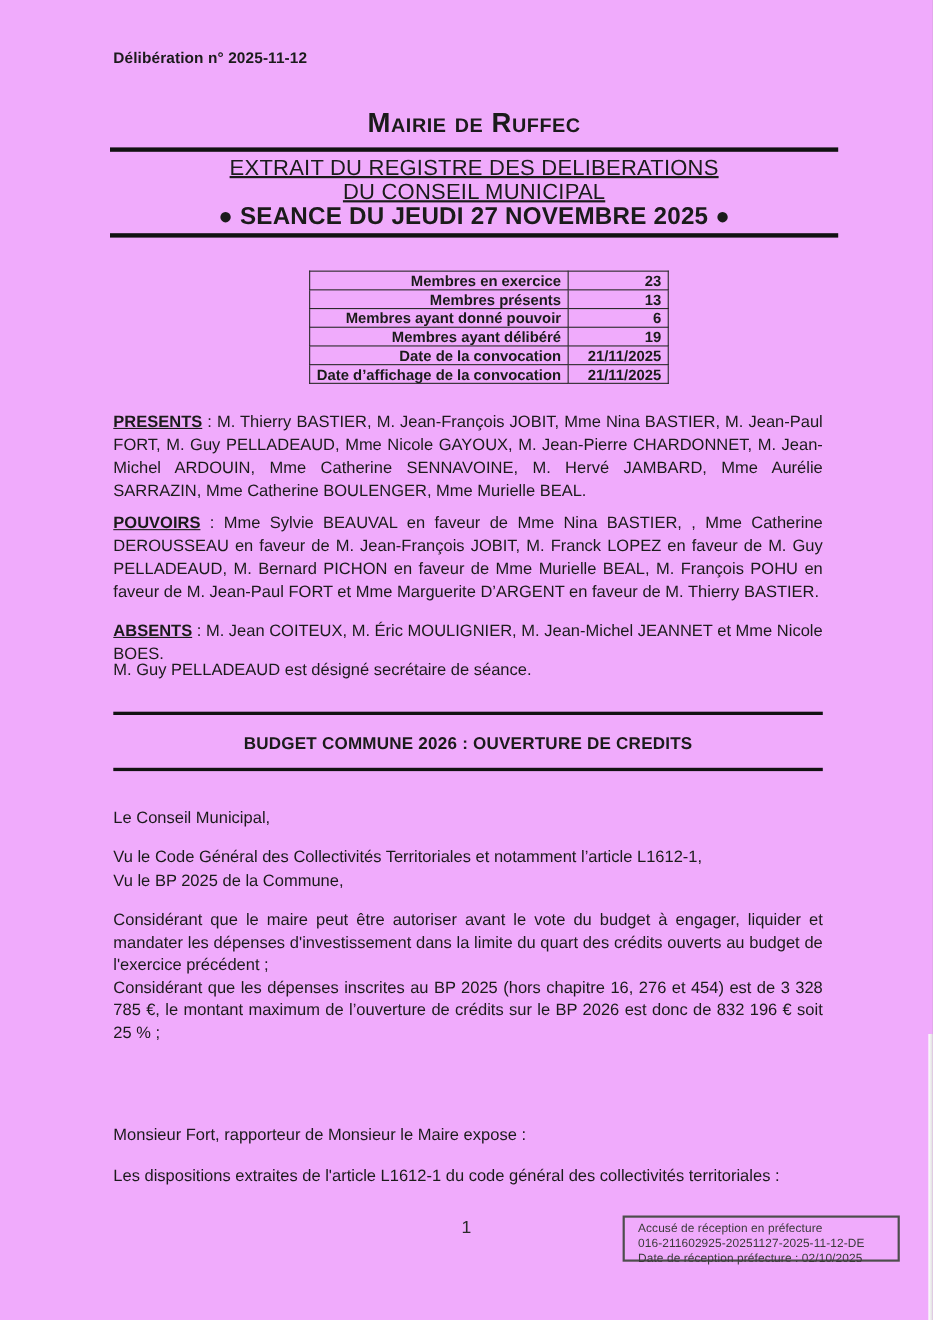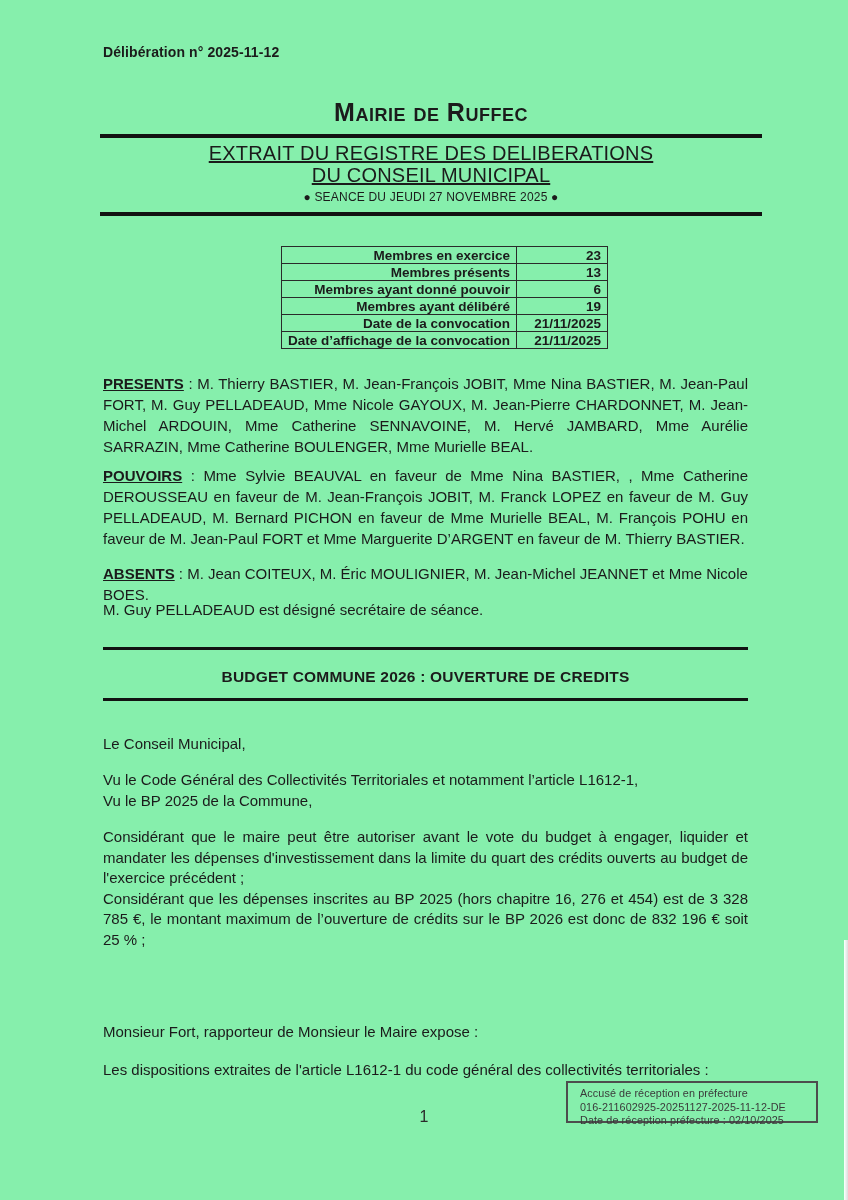--- a/index.html
+++ b/index.html
@@ -1,21 +1,21 @@
 <!DOCTYPE html>
 <html><head>
 <meta charset="utf-8">
 <style>
   html,body{margin:0;padding:0;}
   body{background:#9a9a9a;}
   .page{
     position:relative;
     width:848px;height:1200px;
     margin:0 auto;
-    background:#86efac;
+    background:#f0abfc;
     font-family:"Liberation Sans", sans-serif;
     color:#1b1b1b;
     overflow:hidden;
   }
   .scan-edge{
     position:absolute;right:0;top:940px;width:4px;height:260px;
     background:linear-gradient(to right,#ffffff,#dcdcdc);
   }
   .doc-ref{
     position:absolute;left:103px;top:44px;
@@ -30,21 +30,21 @@
   .rule{position:absolute;background:#121212;}
   .rule-1{left:100px;top:134px;width:662px;height:4px;}
   .rule-2{left:100px;top:212px;width:662px;height:4px;}
   .rule-3{left:103px;top:647px;width:645px;height:3px;}
   .rule-4{left:103px;top:698px;width:645px;height:3px;}
   .subtitle-block{
     position:absolute;left:100px;top:142px;width:662px;
     text-align:center;line-height:22px;
   }
   .subtitle-line{font-size:20px;font-weight:400;letter-spacing:.2px;text-decoration:underline;}
-  .seance-line{font-size:12px;font-weight:normal;letter-spacing:.2px;text-align:center;}
+  .seance-line{font-size:22px;font-weight:bold;letter-spacing:.2px;text-align:center;}
   .members-table{
     position:absolute;left:281px;top:246px;
     border-collapse:collapse;
     font-size:13.5px;
   }
   .members-table td{
     border:1.4px solid #2a2a2a;
     height:16px;
     padding:0 6px;
     text-align:right;
@@ -66,21 +66,21 @@
   .section-heading{
     position:absolute;left:103px;top:668px;width:645px;
     text-align:center;font-size:15.5px;font-weight:bold;letter-spacing:.2px;
   }
   .p-body1{top:733px;text-align:left;}
   .p-body2{top:769px;text-align:left;}
   .p-consider{top:827px;line-height:20.5px;}
   .p-expose{top:1021px;text-align:left;}
   .p-dispositions{top:1059px;text-align:left;}
   .stamp{
-    position:absolute;left:566px;top:1081px;width:252px;height:42px;
+    position:absolute;left:566px;top:1105px;width:252px;height:42px;
     border:2px solid #4d4d4d;
     padding:4px 0 0 12px;
     box-sizing:border-box;
     font-size:10.8px;line-height:13.5px;color:#3a3a3a;
     letter-spacing:.1px;
     white-space:nowrap;
   }
   .page-number{
     position:absolute;left:0;top:1108px;width:848px;
     text-align:center;font-size:16px;color:#2a2a2a;

